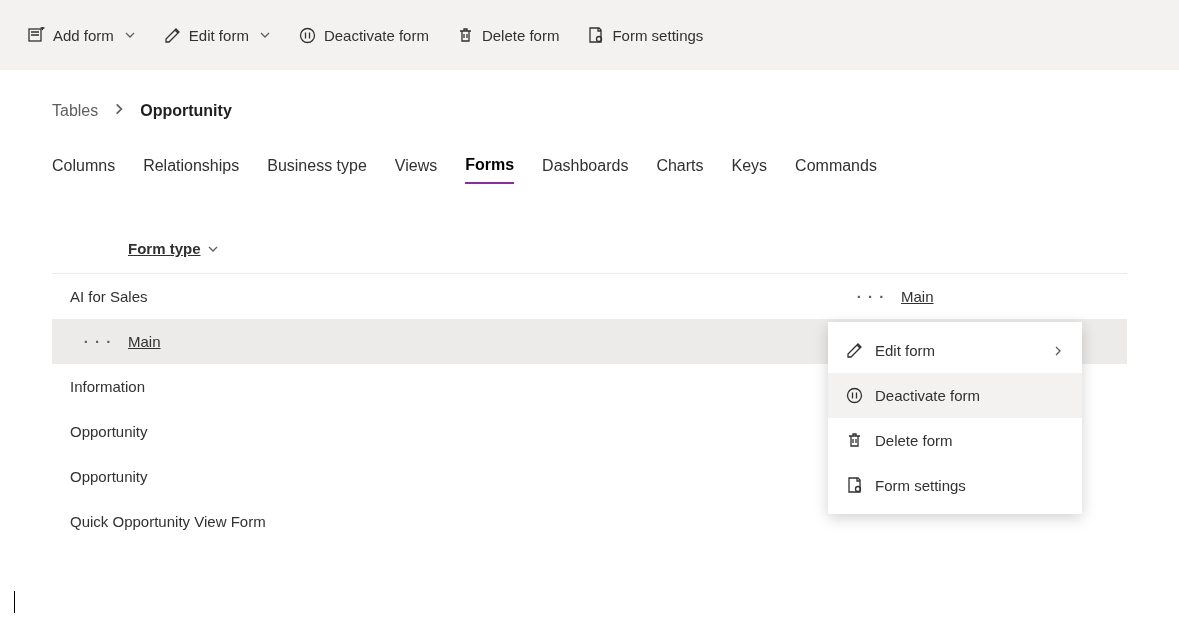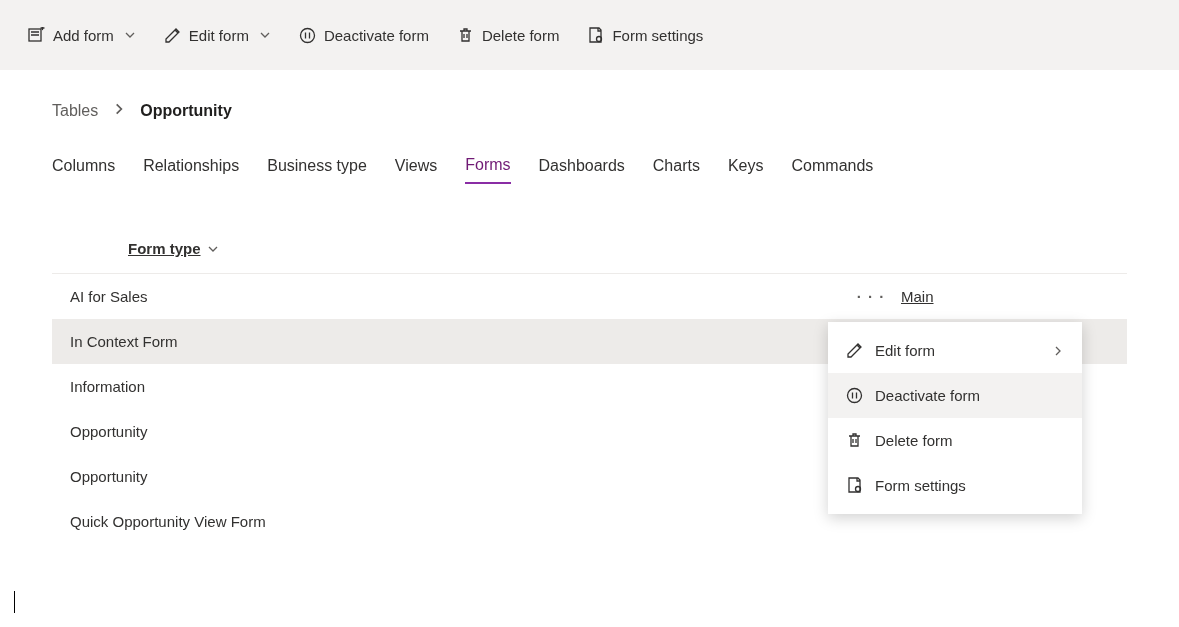--- a/index.html
+++ b/index.html
@@ -43,23 +43,23 @@
     .tabstrip {
       display: flex;
       align-items: center;
       gap: 28px;
       padding: 36px 52px 0 52px;
       font-size: 16px;
       color: #323130;
     }
     .tab { cursor: pointer; padding-bottom: 8px; }
     .tab.active {
-      font-weight: 400;
+      font-weight: 700;
       border-bottom: 2px solid #8a2da5;
-      color: #701a75;
+      color: #000000;
     }
 
     .grid {
       padding: 40px 52px 0 52px;
       position: relative;
     }
     .grid-header {
       display: flex;
       font-weight: 600;
       font-size: 15px;
@@ -191,21 +191,20 @@
     </div>
   </div>
 
   <div id="grid-body">
       <div class="grid-row">
         <div class="col-name">AI for Sales</div>
         <div class="col-actions">· · ·</div>
         <div class="col-type">Main</div>
       </div>
       <div class="grid-row selected">
-        <div class="col-name">In Context Form</div>
         <div class="col-actions">· · ·</div>
         <div class="col-type">Main</div>
       </div>
       <div class="grid-row">
         <div class="col-name">Information</div>
         <div class="col-actions"></div>
         <div class="col-type"></div>
       </div>
       <div class="grid-row">
         <div class="col-name">Opportunity</div>

